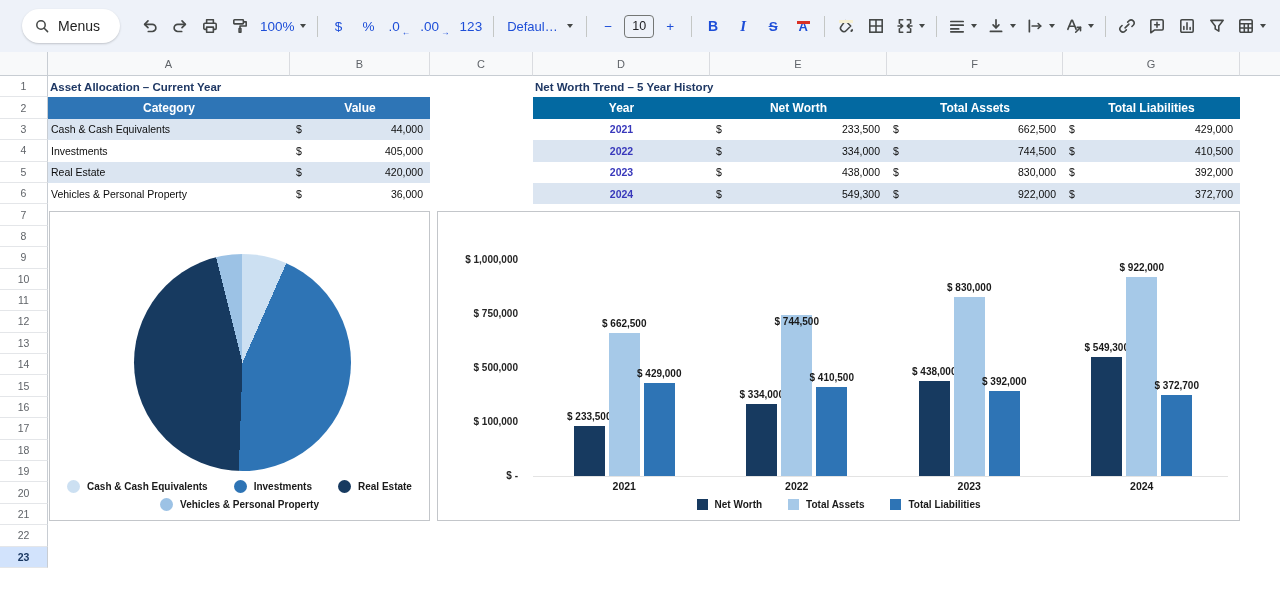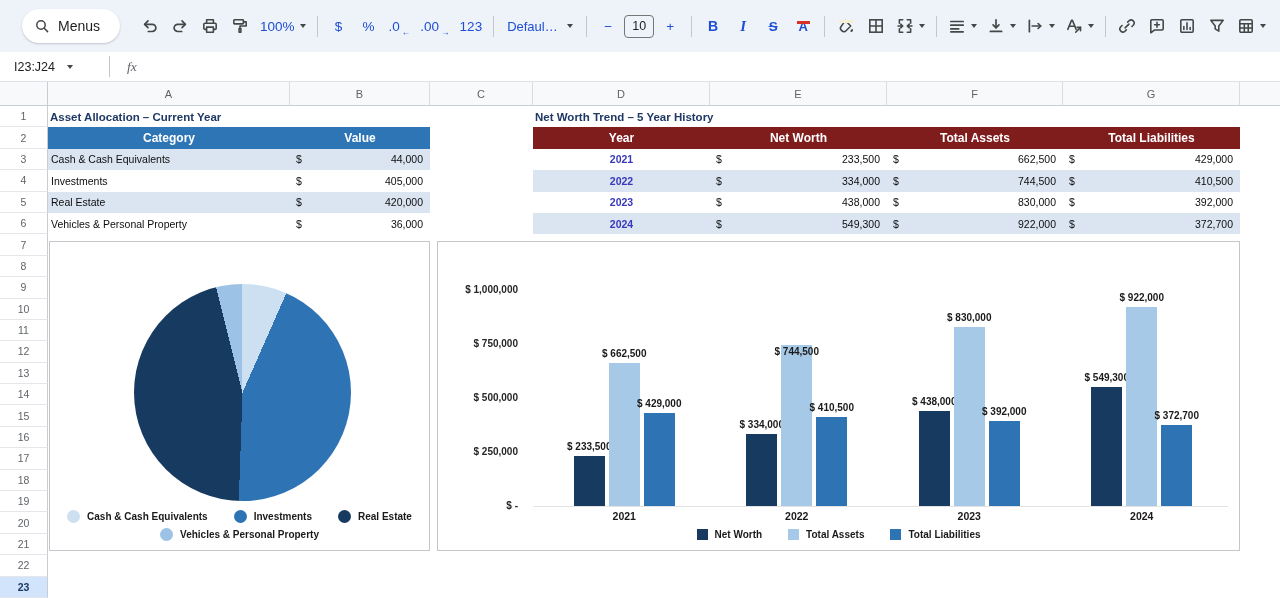--- a/index.html
+++ b/index.html
@@ -262,28 +262,20 @@
       </button>
     <button class="tb">
         <svg width="18" height="18" viewBox="0 0 16 16" fill="none" stroke="#444746" stroke-width="1.4">
           <rect x="2.5" y="2.5" width="11" height="11" rx="1"></rect>
           <path d="M2.5 6 H13.5 M6.5 6 V13.5 M10 6 V13.5 M2.5 9.7 H13.5"></path>
         </svg>
         <span class="caret"></span>
       </button>
   </div>
 
-  <div class="formula-bar">
-    <div class="name-box">
-      <span>I23:J24</span>
-      <span class="caret"></span>
-    </div>
-    <div class="divider"></div>
-    <div class="fx">fx</div>
-  </div>
 
   <div class="sheet">
     <div class="grid-area" id="grid-area">
         <div class="tbl-title" style="left: 50px; top: 24px; height: 21.3913px; color: rgb(31, 56, 100);">Asset Allocation – Current Year</div>
         <div class="trow" style="left: 48px; top: 45.3913px; width: 382px; height: 21.3913px; background: rgb(46, 117, 182);">
           <div class="tcell thead-cell" style="width: 242px;">Category</div>
           <div class="tcell thead-cell" style="width: 140px;">Value</div>
         </div>
         <div class="trow" style="left: 48px; top: 66.7826px; width: 382px; height: 21.3913px; background: rgb(219, 229, 241);">
           <div class="tcell cat" style="width: 242px;">Cash &amp; Cash Equivalents</div>
@@ -307,21 +299,21 @@
           </div>
         </div>
         <div class="trow" style="left: 48px; top: 130.957px; width: 382px; height: 21.3913px; background: rgb(255, 255, 255);">
           <div class="tcell cat" style="width: 242px;">Vehicles &amp; Personal Property</div>
           <div class="tcell acct" style="width: 140px;">
             <div>$</div>
             <div>36,000</div>
           </div>
         </div>
         <div class="tbl-title" style="left: 535px; top: 24px; height: 21.3913px; color: rgb(31, 56, 100);">Net Worth Trend – 5 Year History</div>
-        <div class="trow" style="left: 533px; top: 45.3913px; width: 707px; height: 21.3913px; background: #7f1d1d;">
+        <div class="trow" style="left: 533px; top: 45.3913px; width: 707px; height: 21.3913px; background: #0369a1;">
           <div class="tcell thead-cell" style="width: 177px;">Year</div>
           <div class="tcell thead-cell" style="width: 177px;">Net Worth</div>
           <div class="tcell thead-cell" style="width: 176px;">Total Assets</div>
           <div class="tcell thead-cell" style="width: 177px;">Total Liabilities</div>
         </div>
         <div class="trow" style="left: 533px; top: 66.7826px; width: 707px; height: 21.3913px; background: rgb(255, 255, 255);">
           <div class="tcell yearcell" style="width: 177px; color: rgb(56, 56, 187);">2021</div>
           <div class="tcell acct" style="width: 177px;">
             <div>$</div>
             <div>233,500</div>
@@ -400,21 +392,21 @@
             <div class="leg-item">
               <div class="leg-dot" style="background: rgb(156, 194, 229);"></div>
               <div>Vehicles &amp; Personal Property</div>
             </div>
           </div>
         </div>
         <div class="chartbox" style="left: 437px; top: 159px; width: 803px; height: 310px;">
           <div class="tick" style="top: 42px;">$ 1,000,000</div>
           <div class="tick" style="top: 96px;">$ 750,000</div>
           <div class="tick" style="top: 150px;">$ 500,000</div>
-          <div class="tick" style="top: 204px;">$ 250,000</div>
+          <div class="tick" style="top: 204px;">$ 100,000</div>
           <div class="tick" style="top: 258px;">$ -</div>
           <div class="baseline" style="left: 95px; width: 695px; top: 264px;"></div>
           <div class="bar" style="left: 135.75px; top: 213.564px; width: 31px; height: 50.436px; background: rgb(23, 58, 96);"></div>
           <div class="vlabel" style="left: 151.25px; top: 198.564px;">$ 233,500</div>
           <div class="bar" style="left: 170.75px; top: 120.9px; width: 31px; height: 143.1px; background: rgb(166, 201, 232);"></div>
           <div class="vlabel" style="left: 186.25px; top: 105.9px;">$ 662,500</div>
           <div class="bar" style="left: 205.75px; top: 171.336px; width: 31px; height: 92.664px; background: rgb(46, 116, 181);"></div>
           <div class="vlabel" style="left: 221.25px; top: 156.336px;">$ 429,000</div>
           <div class="xlabel" style="left: 186.25px; top: 268px;">2021</div>
           <div class="bar" style="left: 308.25px; top: 191.856px; width: 31px; height: 72.144px; background: rgb(23, 58, 96);"></div>

